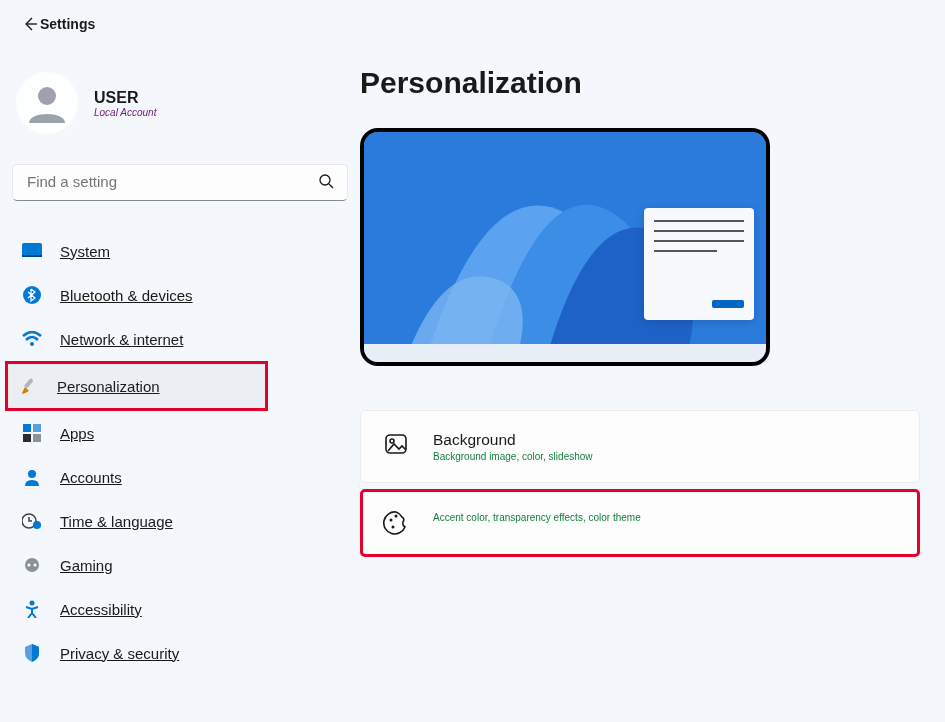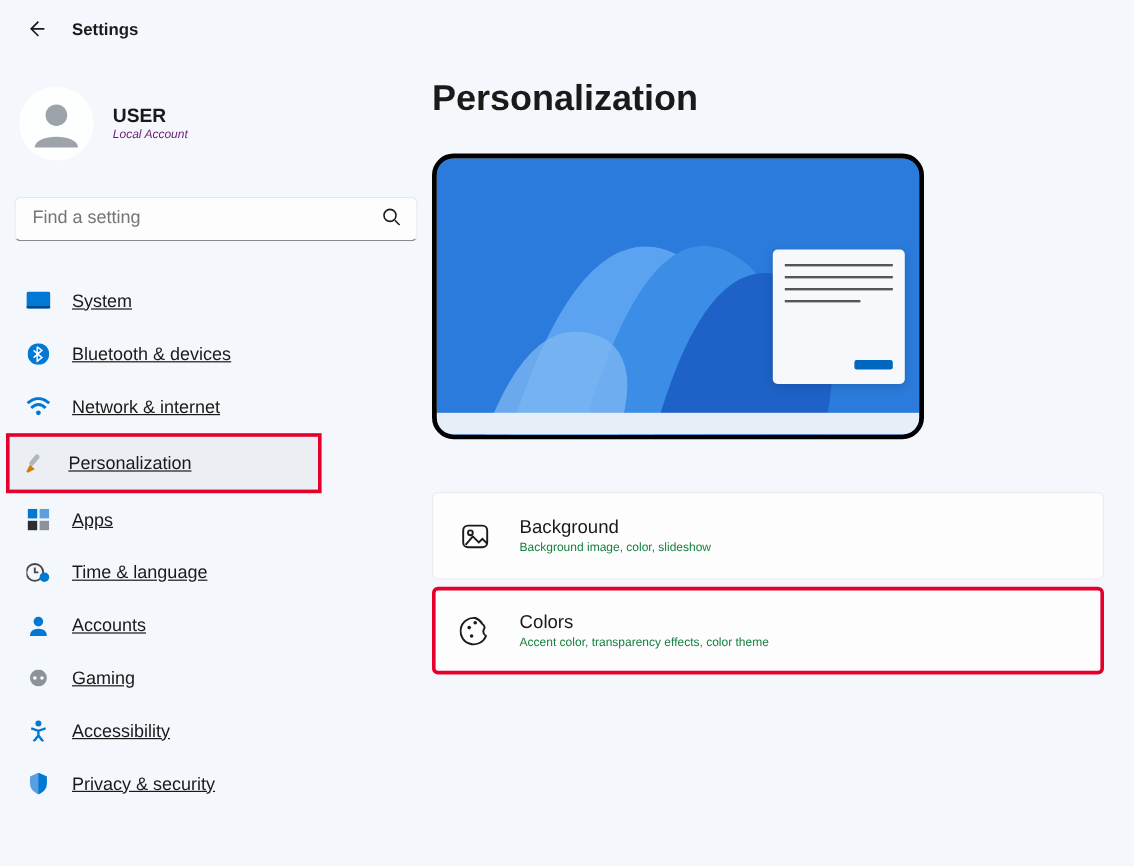--- a/index.html
+++ b/index.html
@@ -1,17 +1,17 @@
 <!DOCTYPE html>
 <html><head>
 <meta charset="utf-8">
 <style>
   * { box-sizing: border-box; margin: 0; padding: 0; font-family: "Segoe UI", -apple-system, sans-serif; }
   body { background: #f4f7fb; width: 945px; height: 722px; overflow: hidden; color: #1a1a1a; }
-  .header { display: flex; align-items: center; padding: 14px 20px 8px 20px; gap: 20px; }
+  .header { display: flex; align-items: center; padding: 14px 20px 8px 20px; }
   .back-btn { width: 20px; height: 20px; display: flex; align-items: center; justify-content: center; cursor: pointer; }
   .header-title { font-size: 14px; font-weight: 600; }
   .container { display: flex; height: calc(100% - 44px); }
   .sidebar { width: 360px; padding: 18px 8px 0 8px; overflow-y: auto; }
   .user-block { display: flex; align-items: center; gap: 16px; padding: 12px 8px 12px 8px; margin-bottom: 18px; }
   .avatar { width: 62px; height: 62px; border-radius: 50%; background: #fdfefe; display: flex; align-items: center; justify-content: center; }
   .user-name { font-size: 16px; font-weight: 700; }
   .user-sub { font-size: 10px; color: #701a75; font-style: italic; }
   .search-box { position: relative; margin: 0 4px 28px 4px; }
   .search-input { width: 100%; padding: 8px 40px 10px 14px; font-size: 15px; border: 1px solid #e4e6ea; border-bottom: 1px solid #888; border-radius: 5px; background: #fdfdfe; outline: none; }
@@ -22,21 +22,21 @@
   .highlight-red { border: 3px solid #e4002b; position: relative; z-index: 2; }
   .sidebar .highlight-red { margin-left:-3px; margin-right: 84px; border-radius: 0; padding-left:11px; }
   .main { flex: 1; padding: 24px 25px 0 0; overflow-y: auto; }
   .page-title { font-size: 30px; font-weight: 600; margin-bottom: 28px; }
   .preview-box { width: 410px; height: 238px; border: 4px solid #000; border-radius: 18px; background: linear-gradient(135deg,#3a8fe8 0%, #1e62c8 100%); position: relative; overflow: hidden; margin-bottom: 44px; }
   .wallpaper-shape { position: absolute; inset: 0; }
   .preview-card { position: absolute; right: 12px; top: 76px; width: 110px; height: 112px; background: #f6f8fb; border-radius: 4px; box-shadow: 0 2px 8px rgba(0,0,0,.15); padding: 12px 10px; display: flex; flex-direction: column; justify-content: space-between; }
   .preview-line { height: 2px; background: #555; margin-bottom: 8px; }
   .preview-accent { width: 32px; height: 8px; background: #0067c0; border-radius: 2px; align-self: flex-end; }
   .taskbar { position: absolute; bottom: 0; left: 0; right: 0; height: 18px; background: #e8eef6; }
-  .option-card { background: #fdfdfe; border: 1px solid #ececef; border-radius: 5px; padding: 20px 22px; display: flex; align-items: center; gap: 24px; margin-bottom: 6px; cursor: pointer; }
+  .option-card { background: #fdfdfe; border: 1px solid #ececef; border-radius: 5px; padding: 20px 22px; display: flex; gap: 24px; margin-bottom: 6px; cursor: pointer; }
   .option-icon { width: 26px; height: 26px; flex-shrink:0; display:flex; align-items:center; justify-content:center; }
   .option-title { font-size: 15.5px; font-weight: 400; color: #1a1a1a; }
   .option-sub { font-size: 10px; color: #15803d; margin-top: 2px; }
   .option-card.highlight-red { border: 3px solid #e4002b; padding: 18px 20px; }
 </style>
 </head>
 <body>
 
 <div class="header">
   <div class="back-btn">
@@ -115,36 +115,36 @@
             <rect x="0" y="0" width="8" height="8" fill="#0078d4"></rect>
             <rect x="10" y="0" width="8" height="8" fill="#5aa0e0"></rect>
             <rect x="0" y="10" width="8" height="8" fill="#2a2e33"></rect>
             <rect x="10" y="10" width="8" height="8" fill="#8c929a"></rect>
           </svg>
         </span>
       <span>Apps</span>
     </div>
     <div class="nav-item">
       <span class="nav-icon">
+          <svg width="18" height="18" viewBox="0 0 18 18">
+            <circle cx="9" cy="6" r="4" fill="#0078d4"></circle>
+            <path d="M2 18 Q2 12 9 12 Q16 12 16 18 Z" fill="#0078d4"></path>
+          </svg>
+        </span>
+      <span>Accounts</span>
+    </div>
+    <div class="nav-item">
+      <span class="nav-icon">
           <svg width="20" height="18" viewBox="0 0 20 18">
             <circle cx="7" cy="9" r="7" fill="none" stroke="#444" stroke-width="1.5"></circle>
             <path d="M7 5 V9 H10" stroke="#444" stroke-width="1.5" fill="none"></path>
             <circle cx="15" cy="13" r="4" fill="#0078d4"></circle>
           </svg>
         </span>
       <span>Time &amp; language</span>
-    </div>
-    <div class="nav-item">
-      <span class="nav-icon">
-          <svg width="18" height="18" viewBox="0 0 18 18">
-            <circle cx="9" cy="6" r="4" fill="#0078d4"></circle>
-            <path d="M2 18 Q2 12 9 12 Q16 12 16 18 Z" fill="#0078d4"></path>
-          </svg>
-        </span>
-      <span>Accounts</span>
     </div>
     <div class="nav-item">
       <span class="nav-icon">
           <svg width="20" height="14" viewBox="0 0 20 14">
             <circle cx="10" cy="7" r="7" fill="#8c929a"></circle>
             <circle cx="7" cy="7" r="1.5" fill="#fff"></circle>
             <circle cx="13" cy="7" r="1.5" fill="#fff"></circle>
           </svg>
         </span>
       <span>Gaming</span>
@@ -209,19 +209,18 @@
     <div class="option-card highlight-red">
       <span class="option-icon">
           <svg width="26" height="26" viewBox="0 0 26 26">
             <path d="M13 2 A11 11 0 1 0 22 17 Q19 15 20 12 Q22 9 19 7 A11 11 0 0 0 13 2 Z" stroke="#1a1a1a" stroke-width="1.6" fill="none"></path>
             <circle cx="8" cy="10" r="1.5" fill="#1a1a1a"></circle>
             <circle cx="10" cy="17" r="1.5" fill="#1a1a1a"></circle>
             <circle cx="13" cy="6" r="1.5" fill="#1a1a1a"></circle>
           </svg>
         </span>
       <div>
-        <div class="option-title">Colors</div>
         <div class="option-sub">Accent color, transparency effects, color theme</div>
       </div>
     </div>
 
   </div>
 </div>
 
 </body></html>

